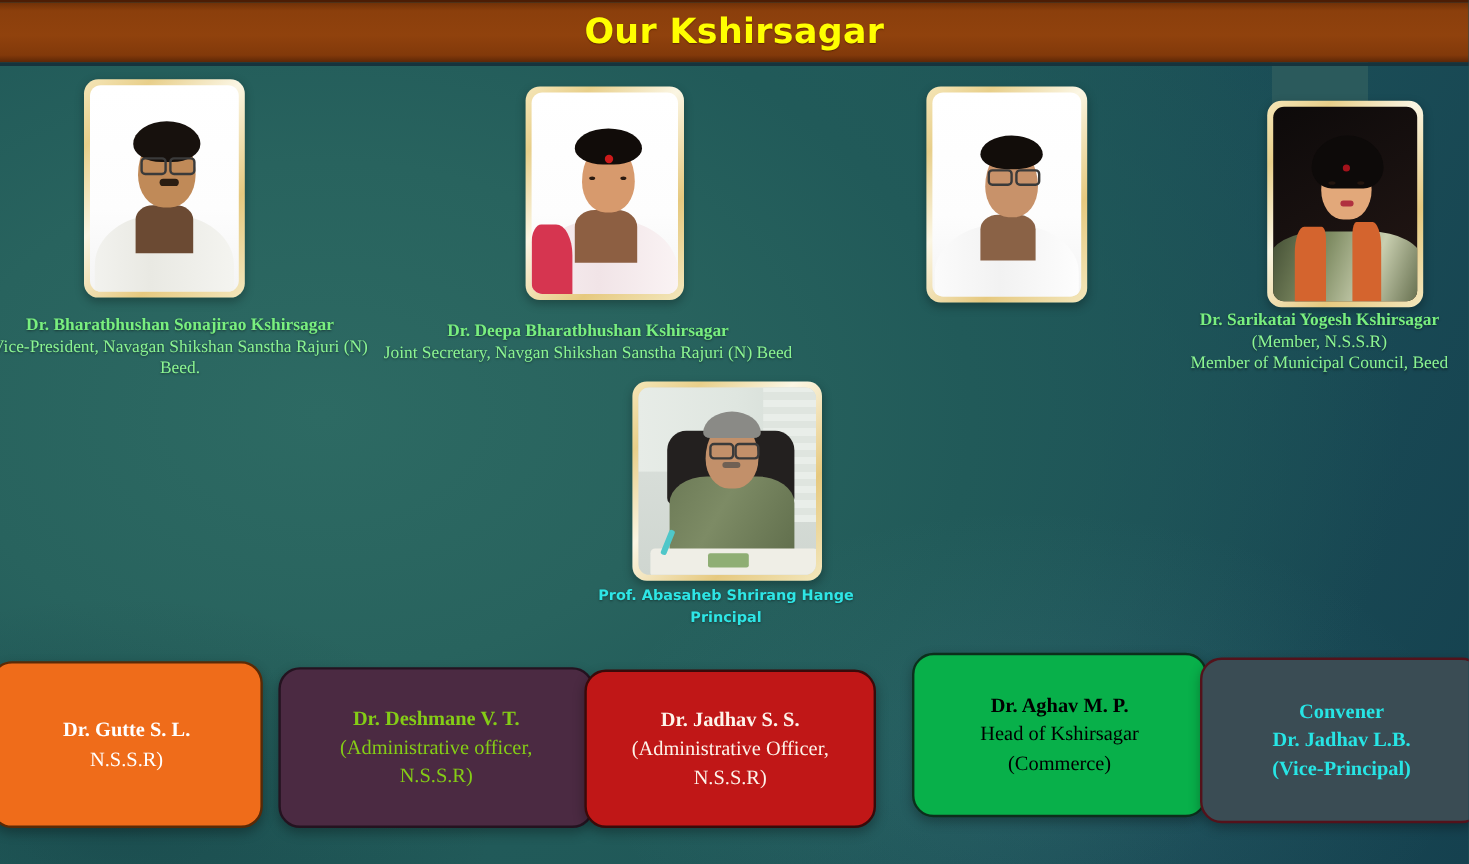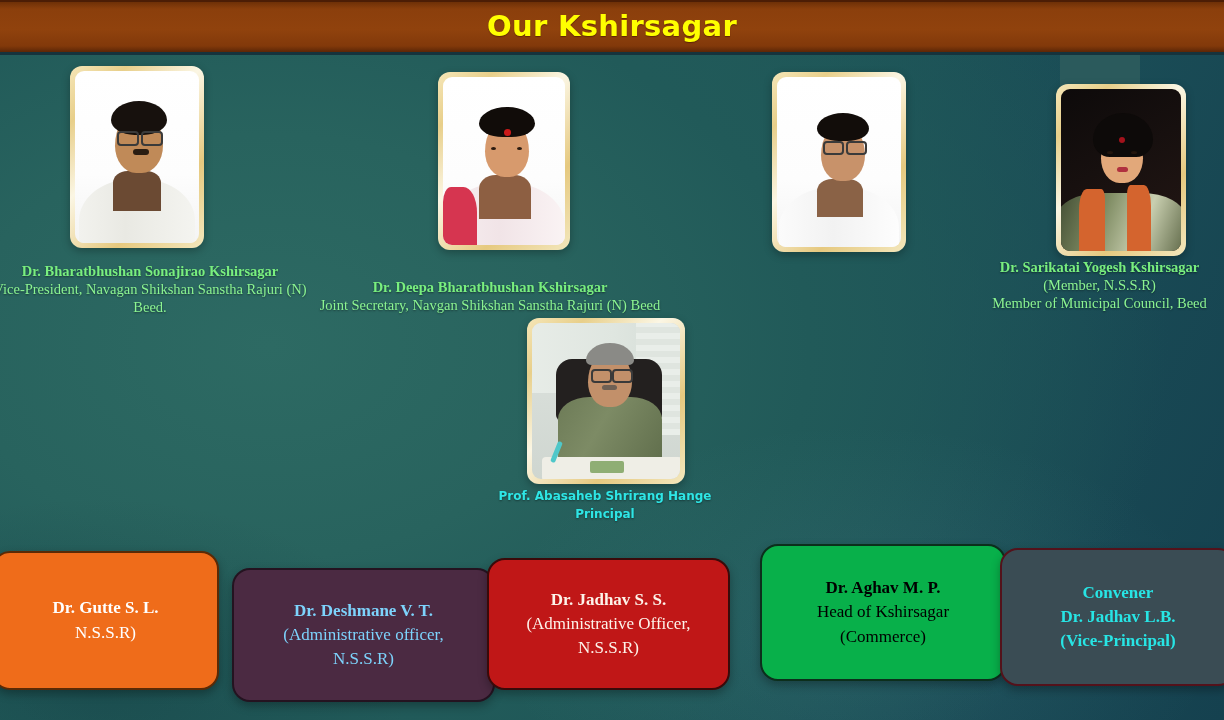--- a/index.html
+++ b/index.html
@@ -196,21 +196,21 @@
       <div class="pf-body" style="left:2px;  top:106px; width:120px; height:74px; background:linear-gradient(90deg,#f7eef0 0%,#f1e4e7 45%,#faf3f4 100%);"></div>
       <div class="pf-body" style="left:0px;  top:110px; width:34px;  height:64px; background:#d63550; border-radius:24% 40% 0 0;"></div>
       <div class="pf-body" style="left:36px; top:98px;  width:52px;  height:44px; background:#8d5f42; border-radius:32% 32% 0 0;"></div>
       <div class="pf-face" style="left:42px; top:42px;  width:44px;  height:58px; background:#d79a6d;"></div>
       <div class="pf-hair" style="left:36px; top:30px;  width:56px;  height:30px; background:#110c09;"></div>
       <div class="pf-dot" style="left:61px; top:52px;  width:7px;   height:7px;  background:#cc1a1a;"></div>
       <div class="pf-dot" style="left:48px; top:70px;  width:5px;   height:3px;  background:#2a1a10;"></div>
       <div class="pf-dot" style="left:74px; top:70px;  width:5px;   height:3px;  background:#2a1a10;"></div>
     </div>
   </div>
-  <div class="caption" style="left:300px; top:278px; width:380px;">
+  <div class="caption" style="left:300px; top:267px; width:380px;">
     <span class="cap-name">Dr. Deepa Bharatbhushan Kshirsagar</span>
     <span class="cap-role">Joint Secretary, Navgan Shikshan Sanstha Rajuri (N) Beed</span>
   </div>
 
   <div class="photo-frame" style="left:772px; top:72px; width:134px; height:180px;">
     <div class="photo-inner ph-bg-white">
       <div class="pf-body" style="left:2px;  top:110px; width:120px; height:70px; background:linear-gradient(90deg,#fbfbfb 0%,#f2f2f2 45%,#fdfdfd 100%);"></div>
       <div class="pf-body" style="left:40px; top:102px; width:46px;  height:38px; background:#8a6246; border-radius:32% 32% 0 0;"></div>
       <div class="pf-face" style="left:44px; top:46px;  width:44px;  height:58px; background:#c8926a;"></div>
       <div class="pf-hair" style="left:40px; top:36px;  width:52px;  height:28px; background:#120d0a;"></div>
@@ -257,21 +257,21 @@
   <div id="principal-caption">
     <span>Prof. Abasaheb Shrirang Hange</span><br>
     <span>Principal</span>
   </div>
 
   <div class="staff-box" style="left:-8px; top:551px; width:227px; height:139px; background:#ef6c1a; color:#ffffff; border:2px solid #5a2a06;">
     <span class="staff-name">Dr. Gutte S. L.</span>
     <span class="staff-line">N.S.S.R)</span>
   </div>
 
-  <div class="staff-box" style="left:232px; top:556px; width:263px; height:134px; background:#4b2a42; color:#7dd3fc; border:2px solid #241320;margin-top:12px;">
+  <div class="staff-box" style="left:232px; top:556px; width:263px; height:134px; background:#4b2a42; color:#84cc16; border:2px solid #241320;">
     <span class="staff-name">Dr. Deshmane V. T.</span>
     <span class="staff-line">(Administrative officer,</span>
     <span class="staff-line">N.S.S.R)</span>
   </div>
 
   <div class="staff-box" style="left:487px; top:558px; width:243px; height:132px; background:#c01717; color:#fdf3ea; border:2px solid #3a0a0a;">
     <span class="staff-name">Dr. Jadhav S. S.</span>
     <span class="staff-line">(Administrative Officer,</span>
     <span class="staff-line">N.S.S.R)</span>
   </div>

